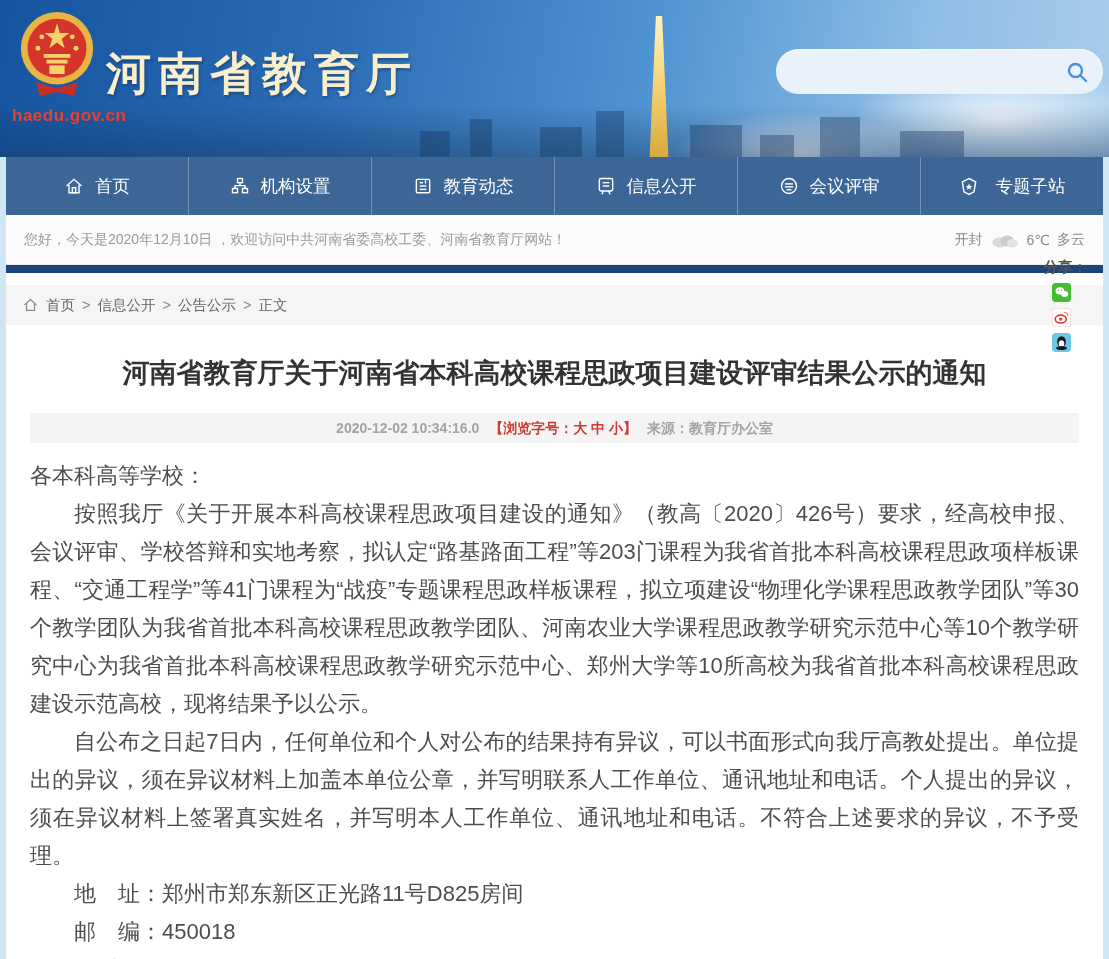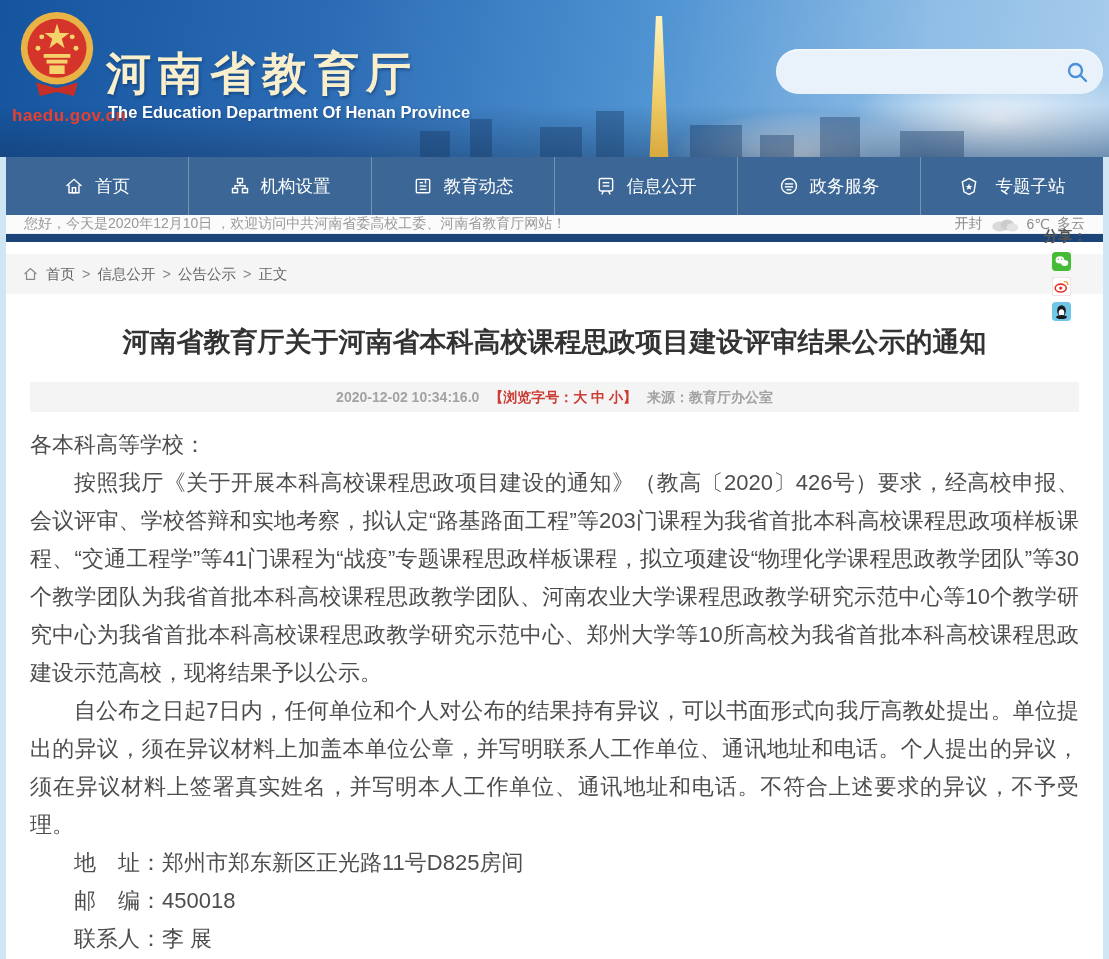--- a/index.html
+++ b/index.html
@@ -61,21 +61,21 @@
   .nav-item {
     flex: 1; display: flex; align-items: center; justify-content: center; gap: 11px;
     color: #fff; font-size: 17.5px; cursor: pointer;
     border-right: 1px solid rgba(255,255,255,.30);
   }
   .nav-item:last-child { border-right: none; gap: 17px; }
   .nav-item svg { width: 20px; height: 20px; }
 
   
   .infobar {
-    height: 19px; background: #fbfbfb; border-bottom: 1px solid #ececec;
+    height: 50px; background: #fbfbfb; border-bottom: 1px solid #ececec;
     display: flex; align-items: center; justify-content: space-between;
     padding: 0 18px; color: #999; font-size: 14px;
   }
   .weather { display: flex; align-items: center; gap: 7px; color: #8a8a8a; }
   .weather svg { width: 30px; height: 18px; }
 
   .darkbar { height: 8px; background: #1b4478; }
 
   
   .breadcrumb {
@@ -145,21 +145,20 @@
       <circle cx="62" cy="42" r="2.6" fill="#f5d36a"></circle>
       <rect x="28" y="48" width="28" height="4" fill="#f5d36a"></rect>
       <rect x="31" y="54" width="22" height="4" fill="#f5d36a"></rect>
       <rect x="34" y="60" width="16" height="9" fill="#f5d36a"></rect>
       <path d="M20 78 L42 84 L64 78 L60 92 L42 88 L24 92 Z" fill="#c62f27"></path>
     </svg>
     <div class="site-domain">haedu.gov.cn</div>
   </div>
 
   <div class="site-title-cn">河南省教育厅</div>
-  <div class="site-title-en">The Education Department Of Henan Province</div>
 
   <div class="searchbox">
     <input type="text" placeholder="" style="">
     <svg class="search-icon" viewBox="0 0 24 24">
       <circle cx="10.5" cy="10.5" r="6.5" fill="none" stroke="#4a90d9" stroke-width="2.4"></circle>
       <line x1="15.5" y1="15.5" x2="21" y2="21" stroke="#4a90d9" stroke-width="2.4" stroke-linecap="round"></line>
     </svg>
   </div>
 </div>
 
@@ -202,21 +201,21 @@
       </svg>
       <span>信息公开</span>
     </li>
     <li class="nav-item">
       <svg viewBox="0 0 24 24" fill="none" stroke="#fff" stroke-width="1.7">
         <circle cx="12" cy="12" r="9"></circle>
           <line x1="7" y1="9.5" x2="17" y2="9.5"></line>
         <line x1="7" y1="13" x2="17" y2="13"></line>
           <line x1="9" y1="16.5" x2="15" y2="16.5"></line>
       </svg>
-      <span>政务服务</span>
+      <span>会议评审</span>
     </li>
     <li class="nav-item">
       <svg viewBox="0 0 24 24" fill="none" stroke="#fff" stroke-width="1.7">
         <path d="M12 3 L20 7 L18 19 L12 22 L6 19 L4 7 Z"></path>
         <polygon points="12,9 13.2,12 16,12 13.8,13.8 14.6,16.6 12,15 9.4,16.6 10.2,13.8 8,12 10.8,12" fill="#fff" stroke="none"></polygon>
       </svg>
       <span>专题子站</span>
     </li>
   </ul>
 

